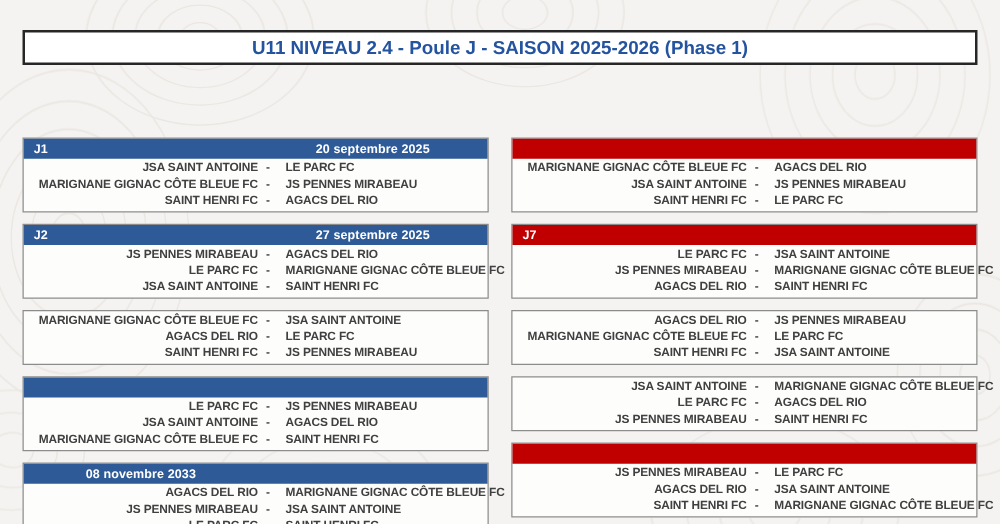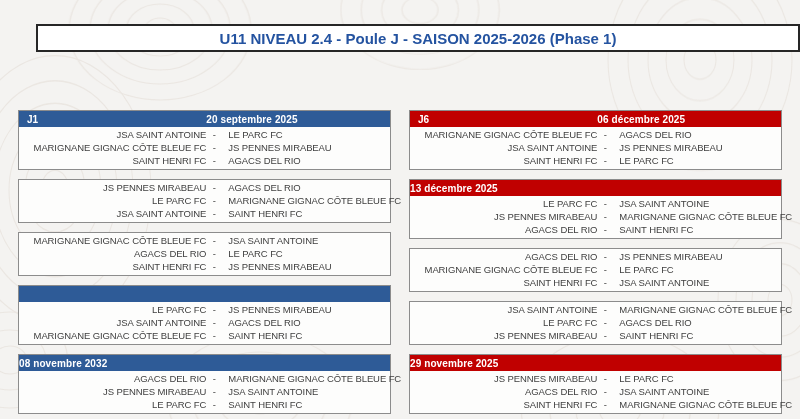--- a/index.html
+++ b/index.html
@@ -23,21 +23,21 @@
   }
   .bg-pattern{
     position:absolute;inset:0;width:800px;height:419px;z-index:0;pointer-events:none;
   }
   .page{
     position:absolute;inset:0;z-index:1;
   }
   .title-box{
     position:absolute;left:18px;top:24px;width:764px;height:28px;
     background:#fff;border:2px solid var(--title-border);
-    display:flex;align-items:center;justify-content:center;margin-left:18px;
+    display:flex;align-items:center;justify-content:center;
   }
   .title-box h1{
     font-size:15px;font-weight:bold;color:var(--title-text);
     letter-spacing:0;white-space:nowrap;
   }
   .columns{
     position:absolute;left:18px;top:62px;width:764px;
     display:flex;gap:18px;
   }
   .col{flex:1;display:flex;flex-direction:column;gap:9px;margin-top:48px;}
@@ -45,26 +45,26 @@
     border:1px solid var(--block-border);
     background:var(--block-bg);
   }
   .round-header{
     height:16px;display:grid;grid-template-columns:50.5% 1fr;align-items:center;
     color:var(--header-text);font-size:10px;font-weight:bold;
   }
   .round.blue .round-header{background:var(--header-blue);}
   .round.red .round-header{background:var(--header-red);}
   .round-id{padding-left:8px;}
-  .round-date{letter-spacing:.1px;}
+  .round-date{text-align:center;letter-spacing:.1px;}
   .matches{padding:1px 0 2px;}
   .match{
     display:grid;grid-template-columns:50.5% 16px 1fr;
     font-size:9.5px;line-height:13px;color:var(--body-text);
-    letter-spacing:-.1px;white-space:nowrap;
+    letter-spacing:-.1px;white-space:nowrap;font-weight:bold;
   }
   .home{text-align:right;}
   .sep{text-align:center;}
   .away{text-align:left;padding-left:6px;}
 </style>
 </head>
 <body>
 
 <svg class="bg-pattern" viewBox="0 0 800 419" xmlns="http://www.w3.org/2000/svg" aria-hidden="true">
   <g fill="none" stroke="#E3DCD5" stroke-width="1" opacity="0.55">
@@ -150,84 +150,88 @@
           </div>
           <div class="match">
             <span class="home">SAINT HENRI FC</span>
             <span class="sep">-</span>
             <span class="away">AGACS DEL RIO</span>
           </div>
         </div>
       </section>
 
       <section class="round blue">
-        <div class="matches">
-          <div class="match">
-            <span class="home">JS PENNES MIRABEAU</span>
-            <span class="sep">-</span>
-            <span class="away">AGACS DEL RIO</span>
-          </div>
-          <div class="match">
-            <span class="home">LE PARC FC</span>
-            <span class="sep">-</span>
-            <span class="away">MARIGNANE GIGNAC CÔTE BLEUE FC</span>
-          </div>
-          <div class="match">
-            <span class="home">JSA SAINT ANTOINE</span>
-            <span class="sep">-</span>
-            <span class="away">SAINT HENRI FC</span>
-          </div>
-        </div>
-      </section>
-
-      <section class="round blue">
-        <div class="matches">
-          <div class="match">
-            <span class="home">MARIGNANE GIGNAC CÔTE BLEUE FC</span>
-            <span class="sep">-</span>
-            <span class="away">JSA SAINT ANTOINE</span>
-          </div>
-          <div class="match">
-            <span class="home">AGACS DEL RIO</span>
-            <span class="sep">-</span>
-            <span class="away">LE PARC FC</span>
-          </div>
-          <div class="match">
-            <span class="home">SAINT HENRI FC</span>
-            <span class="sep">-</span>
-            <span class="away">JS PENNES MIRABEAU</span>
-          </div>
-        </div>
-      </section>
-
-      <section class="round blue">
-        <header class="round-header">
-        </header>
-        <div class="matches">
-          <div class="match">
-            <span class="home">LE PARC FC</span>
-            <span class="sep">-</span>
-            <span class="away">JS PENNES MIRABEAU</span>
-          </div>
-          <div class="match">
-            <span class="home">JSA SAINT ANTOINE</span>
-            <span class="sep">-</span>
-            <span class="away">AGACS DEL RIO</span>
-          </div>
-          <div class="match">
-            <span class="home">MARIGNANE GIGNAC CÔTE BLEUE FC</span>
-            <span class="sep">-</span>
-            <span class="away">SAINT HENRI FC</span>
-          </div>
-        </div>
-      </section>
-
-      <section class="round blue">
-        <header class="round-header">
-          <span class="round-date">08 novembre 2032</span>
+        <header class="round-header">
+          <span class="round-id">J2</span>
+          <span class="round-date">27 septembre 2025</span>
+        </header>
+        <div class="matches">
+          <div class="match">
+            <span class="home">JS PENNES MIRABEAU</span>
+            <span class="sep">-</span>
+            <span class="away">AGACS DEL RIO</span>
+          </div>
+          <div class="match">
+            <span class="home">LE PARC FC</span>
+            <span class="sep">-</span>
+            <span class="away">MARIGNANE GIGNAC CÔTE BLEUE FC</span>
+          </div>
+          <div class="match">
+            <span class="home">JSA SAINT ANTOINE</span>
+            <span class="sep">-</span>
+            <span class="away">SAINT HENRI FC</span>
+          </div>
+        </div>
+      </section>
+
+      <section class="round blue">
+        <div class="matches">
+          <div class="match">
+            <span class="home">MARIGNANE GIGNAC CÔTE BLEUE FC</span>
+            <span class="sep">-</span>
+            <span class="away">JSA SAINT ANTOINE</span>
+          </div>
+          <div class="match">
+            <span class="home">AGACS DEL RIO</span>
+            <span class="sep">-</span>
+            <span class="away">LE PARC FC</span>
+          </div>
+          <div class="match">
+            <span class="home">SAINT HENRI FC</span>
+            <span class="sep">-</span>
+            <span class="away">JS PENNES MIRABEAU</span>
+          </div>
+        </div>
+      </section>
+
+      <section class="round blue">
+        <header class="round-header">
+        </header>
+        <div class="matches">
+          <div class="match">
+            <span class="home">LE PARC FC</span>
+            <span class="sep">-</span>
+            <span class="away">JS PENNES MIRABEAU</span>
+          </div>
+          <div class="match">
+            <span class="home">JSA SAINT ANTOINE</span>
+            <span class="sep">-</span>
+            <span class="away">AGACS DEL RIO</span>
+          </div>
+          <div class="match">
+            <span class="home">MARIGNANE GIGNAC CÔTE BLEUE FC</span>
+            <span class="sep">-</span>
+            <span class="away">SAINT HENRI FC</span>
+          </div>
+        </div>
+      </section>
+
+      <section class="round blue">
+        <header class="round-header">
+          <span class="round-date">08 novembre 2033</span>
         </header>
         <div class="matches">
           <div class="match">
             <span class="home">AGACS DEL RIO</span>
             <span class="sep">-</span>
             <span class="away">MARIGNANE GIGNAC CÔTE BLEUE FC</span>
           </div>
           <div class="match">
             <span class="home">JS PENNES MIRABEAU</span>
             <span class="sep">-</span>
@@ -240,108 +244,105 @@
           </div>
         </div>
       </section>
 
     </div>
 
     <div class="col">
 
       <section class="round red">
         <header class="round-header">
-          <span class="round-id">J6</span>
-          <span class="round-date">06 décembre 2025</span>
-        </header>
-        <div class="matches">
-          <div class="match">
-            <span class="home">MARIGNANE GIGNAC CÔTE BLEUE FC</span>
-            <span class="sep">-</span>
-            <span class="away">AGACS DEL RIO</span>
-          </div>
-          <div class="match">
-            <span class="home">JSA SAINT ANTOINE</span>
-            <span class="sep">-</span>
-            <span class="away">JS PENNES MIRABEAU</span>
-          </div>
-          <div class="match">
-            <span class="home">SAINT HENRI FC</span>
-            <span class="sep">-</span>
-            <span class="away">LE PARC FC</span>
-          </div>
-        </div>
-      </section>
-
-      <section class="round red">
-        <header class="round-header">
-          <span class="round-date">13 décembre 2025</span>
-        </header>
-        <div class="matches">
-          <div class="match">
-            <span class="home">LE PARC FC</span>
-            <span class="sep">-</span>
-            <span class="away">JSA SAINT ANTOINE</span>
-          </div>
-          <div class="match">
-            <span class="home">JS PENNES MIRABEAU</span>
-            <span class="sep">-</span>
-            <span class="away">MARIGNANE GIGNAC CÔTE BLEUE FC</span>
-          </div>
-          <div class="match">
-            <span class="home">AGACS DEL RIO</span>
-            <span class="sep">-</span>
-            <span class="away">SAINT HENRI FC</span>
-          </div>
-        </div>
-      </section>
-
-      <section class="round red">
-        <div class="matches">
-          <div class="match">
-            <span class="home">AGACS DEL RIO</span>
-            <span class="sep">-</span>
-            <span class="away">JS PENNES MIRABEAU</span>
-          </div>
-          <div class="match">
-            <span class="home">MARIGNANE GIGNAC CÔTE BLEUE FC</span>
-            <span class="sep">-</span>
-            <span class="away">LE PARC FC</span>
-          </div>
-          <div class="match">
-            <span class="home">SAINT HENRI FC</span>
-            <span class="sep">-</span>
-            <span class="away">JSA SAINT ANTOINE</span>
-          </div>
-        </div>
-      </section>
-
-      <section class="round red">
-        <div class="matches">
-          <div class="match">
-            <span class="home">JSA SAINT ANTOINE</span>
-            <span class="sep">-</span>
-            <span class="away">MARIGNANE GIGNAC CÔTE BLEUE FC</span>
-          </div>
-          <div class="match">
-            <span class="home">LE PARC FC</span>
-            <span class="sep">-</span>
-            <span class="away">AGACS DEL RIO</span>
-          </div>
-          <div class="match">
-            <span class="home">JS PENNES MIRABEAU</span>
-            <span class="sep">-</span>
-            <span class="away">SAINT HENRI FC</span>
-          </div>
-        </div>
-      </section>
-
-      <section class="round red">
-        <header class="round-header">
-          <span class="round-date">29 novembre 2025</span>
+        </header>
+        <div class="matches">
+          <div class="match">
+            <span class="home">MARIGNANE GIGNAC CÔTE BLEUE FC</span>
+            <span class="sep">-</span>
+            <span class="away">AGACS DEL RIO</span>
+          </div>
+          <div class="match">
+            <span class="home">JSA SAINT ANTOINE</span>
+            <span class="sep">-</span>
+            <span class="away">JS PENNES MIRABEAU</span>
+          </div>
+          <div class="match">
+            <span class="home">SAINT HENRI FC</span>
+            <span class="sep">-</span>
+            <span class="away">LE PARC FC</span>
+          </div>
+        </div>
+      </section>
+
+      <section class="round red">
+        <header class="round-header">
+          <span class="round-id">J7</span>
+        </header>
+        <div class="matches">
+          <div class="match">
+            <span class="home">LE PARC FC</span>
+            <span class="sep">-</span>
+            <span class="away">JSA SAINT ANTOINE</span>
+          </div>
+          <div class="match">
+            <span class="home">JS PENNES MIRABEAU</span>
+            <span class="sep">-</span>
+            <span class="away">MARIGNANE GIGNAC CÔTE BLEUE FC</span>
+          </div>
+          <div class="match">
+            <span class="home">AGACS DEL RIO</span>
+            <span class="sep">-</span>
+            <span class="away">SAINT HENRI FC</span>
+          </div>
+        </div>
+      </section>
+
+      <section class="round red">
+        <div class="matches">
+          <div class="match">
+            <span class="home">AGACS DEL RIO</span>
+            <span class="sep">-</span>
+            <span class="away">JS PENNES MIRABEAU</span>
+          </div>
+          <div class="match">
+            <span class="home">MARIGNANE GIGNAC CÔTE BLEUE FC</span>
+            <span class="sep">-</span>
+            <span class="away">LE PARC FC</span>
+          </div>
+          <div class="match">
+            <span class="home">SAINT HENRI FC</span>
+            <span class="sep">-</span>
+            <span class="away">JSA SAINT ANTOINE</span>
+          </div>
+        </div>
+      </section>
+
+      <section class="round red">
+        <div class="matches">
+          <div class="match">
+            <span class="home">JSA SAINT ANTOINE</span>
+            <span class="sep">-</span>
+            <span class="away">MARIGNANE GIGNAC CÔTE BLEUE FC</span>
+          </div>
+          <div class="match">
+            <span class="home">LE PARC FC</span>
+            <span class="sep">-</span>
+            <span class="away">AGACS DEL RIO</span>
+          </div>
+          <div class="match">
+            <span class="home">JS PENNES MIRABEAU</span>
+            <span class="sep">-</span>
+            <span class="away">SAINT HENRI FC</span>
+          </div>
+        </div>
+      </section>
+
+      <section class="round red">
+        <header class="round-header">
         </header>
         <div class="matches">
           <div class="match">
             <span class="home">JS PENNES MIRABEAU</span>
             <span class="sep">-</span>
             <span class="away">LE PARC FC</span>
           </div>
           <div class="match">
             <span class="home">AGACS DEL RIO</span>
             <span class="sep">-</span>

